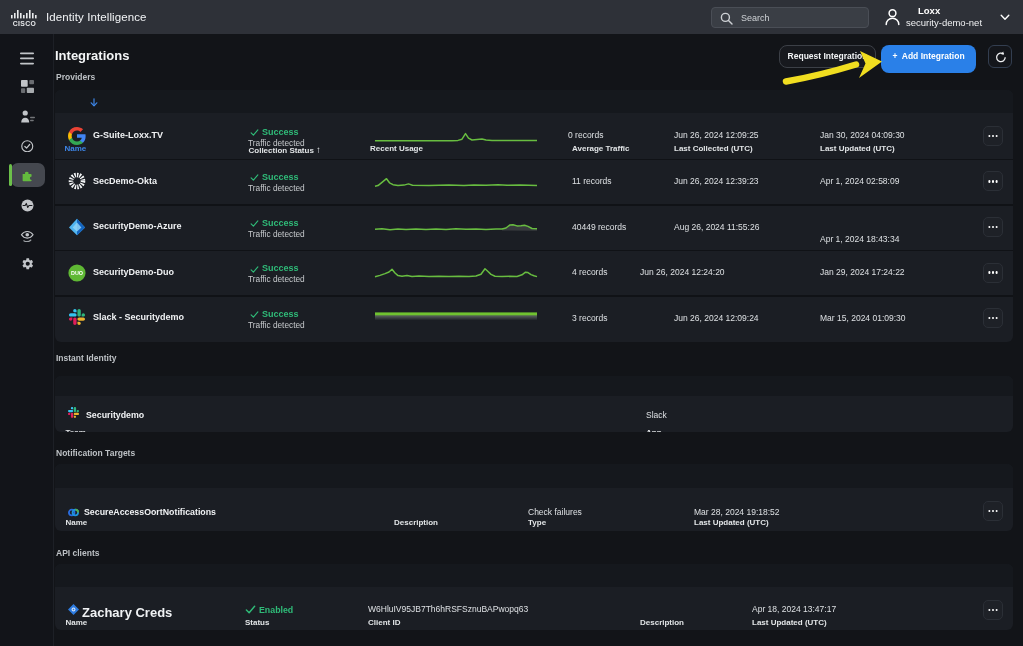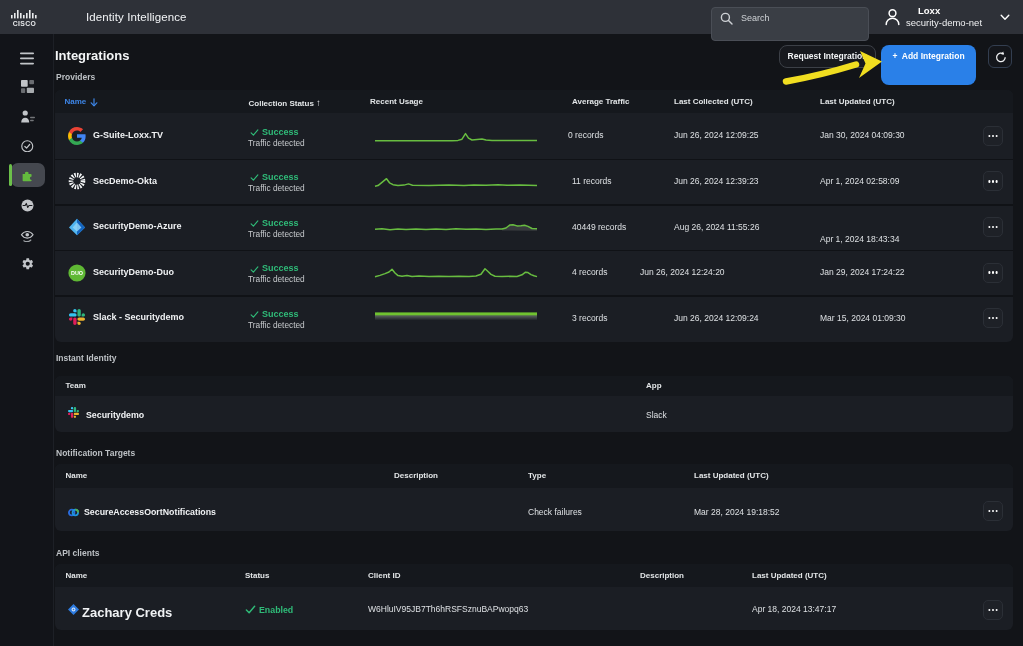--- a/index.html
+++ b/index.html
@@ -1,45 +1,45 @@
 <!DOCTYPE html>
 <html><head>
 <meta charset="utf-8">
 <style>
   * { margin:0; padding:0; box-sizing:border-box; }
   html,body { width:1023px; height:646px; background:#121418; font-family:"Liberation Sans",sans-serif; overflow:hidden; position:relative; }
   .abs { position:absolute; }
   
   #topbar { position:absolute; left:0; top:0; width:1023px; height:34px; background:#2e3138; }
-  #appname { position:absolute; left:46px; top:11px; font-size:11.5px; font-weight:500; color:#f2f4f6; letter-spacing:0.1px;margin-left:40px;}
-  #search { position:absolute; left:711px; top:7px; width:158px; height:34px; background:#3a3e45; border:1px solid #4a4e56; border-radius:4px;text-decoration:underline; }
+  #appname { position:absolute; left:46px; top:11px; font-size:11.5px; font-weight:500; color:#f2f4f6; letter-spacing:0.1px;}
+  #search { position:absolute; left:711px; top:7px; width:158px; height:21px; background:#3a3e45; border:1px solid #4a4e56; border-radius:4px;text-decoration:underline; }
   #search span { position:absolute; left:29px; top:5px; font-size:9px; color:#ced1d5; }
   #usr1 { position:absolute; left:906px; top:5px; font-size:9.5px; font-weight:bold; color:#fff;margin-left:12px; }
   #usr2 { position:absolute; left:906px; top:17px; font-size:9.5px; color:#f0f1f3; }
   
   #sidebar { position:absolute; left:0; top:34px; width:54px; height:612px; background:#121419; border-right:1px solid #1d2026; }
   .sic { position:absolute; left:19px; }
   #activepill { position:absolute; left:11px; top:129px; width:34px; height:24px; background:#45484f; border-radius:7px; }
   #activebar { position:absolute; left:9px; top:130px; width:3px; height:22px; background:#6cc04a; border-radius:2px; }
   
   #title { position:absolute; left:55px; top:48px; font-size:13px; font-weight:bold; color:#f4f6f7; }
   .seclabel { position:absolute; left:56px; font-size:8.5px; font-weight:bold; color:#bcc0c4; }
   .tbl { position:absolute; left:55px; width:958px; background:#1b1e24; border-radius:6px; overflow:hidden; }
   .thead { position:absolute; left:0; top:0; width:100%; background:#15181d; }
-  .th { position:absolute; font-size:8px; font-weight:bold; color:#e2e5e7; }
+  .th { position:absolute; font-size:8px; font-weight:bold; color:#e2e5e7;margin-top:47px; }
   .td { position:absolute; font-size:8.5px; color:#dde0e3; }
   .tname { position:absolute; font-size:9px; font-weight:bold; color:#f0f2f4; }
   .succ { position:absolute; font-size:9px; font-weight:bold; color:#2fbb78; }
   .sub { position:absolute; font-size:8.3px; color:#c6c9cc; }
   .dots { position:absolute; left:928px; width:20px; height:20px; border:1px solid #2b2f36; border-radius:5px; background:#1e2127; }
   .dots:after { content:""; position:absolute; left:50%; top:50%; width:2.4px; height:2.4px; margin:-1.2px 0 0 -1.2px; border-radius:50%; background:#fff; box-shadow:-3.6px 0 0 #fff, 3.6px 0 0 #fff; }
   .rowgap { position:absolute; left:0; width:100%; height:2px; background:#101216; }
   
   #btnreq { position:absolute; left:779px; top:45px; width:97px; height:23px; background:#17191e; border:1px solid #3c4047; border-radius:8px; color:#f2f4f6; font-size:8.5px; font-weight:bold; text-align:center; line-height:21px; white-space:nowrap; }
-  #btnadd { position:absolute; left:881px; top:45px; width:95px; height:40px; background:#2a80e8; border-radius:8px; color:#fff; font-size:8.5px; font-weight:bold; text-align:center; line-height:23px; white-space:nowrap; }
+  #btnadd { position:absolute; left:881px; top:45px; width:95px; height:28px; background:#2a80e8; border-radius:8px; color:#fff; font-size:8.5px; font-weight:bold; text-align:center; line-height:23px; white-space:nowrap; }
   #btnref { position:absolute; left:988px; top:45px; width:24px; height:23px; background:#14161b; border:1px solid #333e50; border-radius:6px; }
 </style>
 </head>
 <body>
 <div id="topbar">
   <svg class="abs" style="left:11px;top:8px" width="27" height="18" viewBox="0 0 27 18">
     <g fill="#e8eaec">
       <rect x="0" y="7" width="1.6" height="3.4"></rect>
         <rect x="3" y="5" width="1.6" height="5.4"></rect>
         <rect x="6" y="2" width="1.6" height="8.4"></rect>

